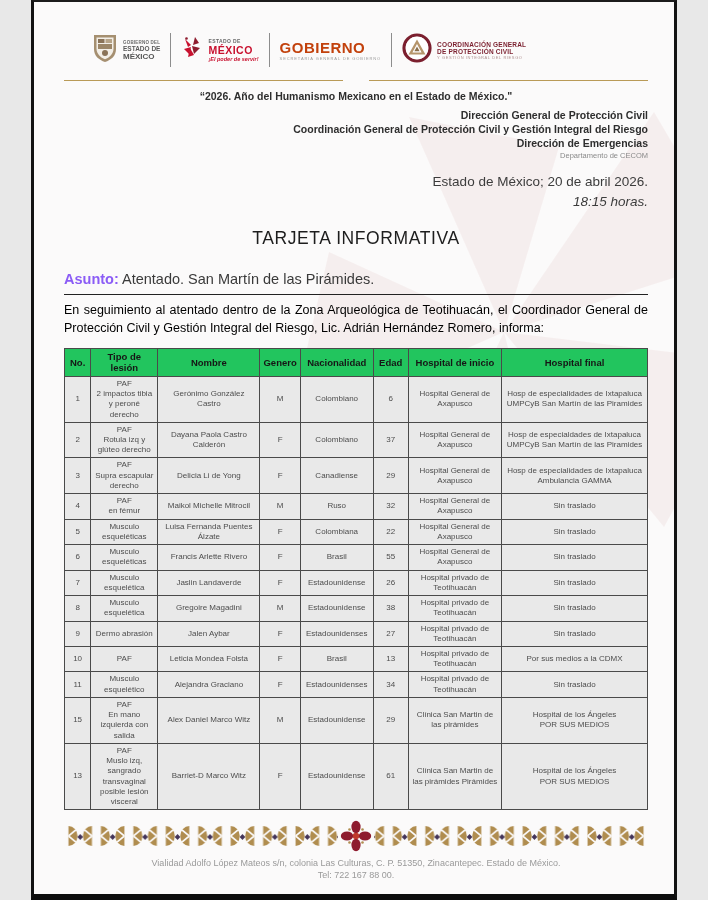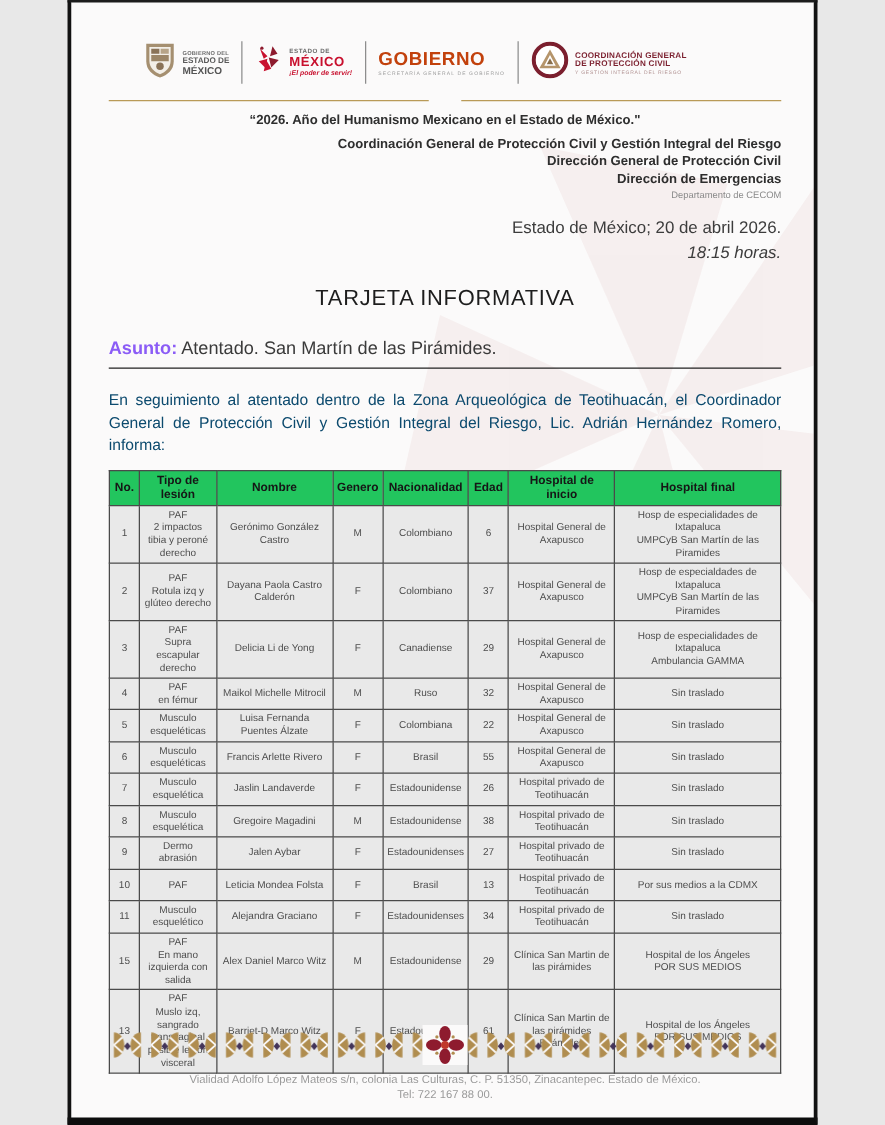--- a/index.html
+++ b/index.html
@@ -1,18 +1,18 @@
 <!DOCTYPE html>
 <html><head>
 <meta charset="utf-8">
 <style>
   * { margin:0; padding:0; box-sizing:border-box; }
   html,body { background:#e8e8e8; }
   .page {
-    position:relative; width:600px; height:900px; margin:0 auto;
+    position:relative; width:646px; height:900px; margin:0 auto;
     background:#fbfafa; overflow:hidden;
     border-top:2px solid #1c1c1c; border-left:3px solid #121212;
     border-right:3px solid #121212; border-bottom:6px solid #0d0d0d;
     font-family:"Liberation Sans","DejaVu Sans",sans-serif; color:#222;
   }
   .content { position:relative; z-index:2; padding:24px 26px 0 30px; }
 
   
   .watermark { position:absolute; inset:0; z-index:1; pointer-events:none; }
 
@@ -42,21 +42,21 @@
   .dept-line { font-size:7.5px; color:#8a8a8a; }
   .date-block { text-align:right; margin-top:12px; line-height:1.45; color:#3c3c3c; }
   .date-line { font-size:13.5px; }
   .time-line { font-size:13.5px; font-style:italic; }
 
   .doc-title { text-align:center; font-size:17.5px; font-weight:normal; color:#1d1d1d; letter-spacing:.6px; margin-top:16px; }
 
   .subject { margin-top:22px; padding-bottom:7px; border-bottom:1.6px solid #222; font-size:14.5px; color:#3a3a3a; }
   .subject b { color:#8b5cf6; }
 
-  .body-par { margin-top:16px; font-size:12.5px; line-height:1.45; text-align:justify; color:#0c4a6e; }
+  .body-par { margin-top:6px; font-size:12.5px; line-height:1.45; text-align:justify; color:#000000; }
 
   
   table.casualties { width:100%; border-collapse:collapse; margin-top:11px; border:1.5px solid #454545; }
   .casualties th, .casualties td { border:1px solid #4a4a4a; text-align:center; vertical-align:middle; padding:2px 3px; }
   .casualties th { background:#22c55e; font-size:9.5px; color:#161616; height:28px; }
   .casualties td { background:#e9e9e9; font-size:8px; line-height:1.28; color:#4d4d4d; white-space:pre-line; height:22px; }
   col.c0{width:4.5%} col.c1{width:11.5%} col.c2{width:17.5%} col.c3{width:6.5%}
   col.c4{width:12.5%} col.c5{width:6%} col.c6{width:16%} col.c7{width:25%}
 
   
@@ -162,22 +162,22 @@
 
     <div class="gold-rule">
       <div class="seg"></div>
         <div class="gap"></div>
         <div class="seg"></div>
     </div>
 
     <div class="motto">“2026. Año del Humanismo Mexicano en el Estado de México."</div>
 
     <div class="org-block">
+      <div class="org-line">Dirección General de Protección Civil</div>
       <div class="org-line">Coordinación General de Protección Civil y Gestión Integral del Riesgo</div>
-      <div class="org-line">Dirección General de Protección Civil</div>
       <div class="org-line">Dirección de Emergencias</div>
       <div class="dept-line">Departamento de CECOM</div>
     </div>
 
     <div class="date-block">
       <div class="date-line">Estado de México; 20 de abril 2026.</div>
       <div class="time-line">18:15 horas.</div>
     </div>
 
     <div class="doc-title">TARJETA INFORMATIVA</div>

